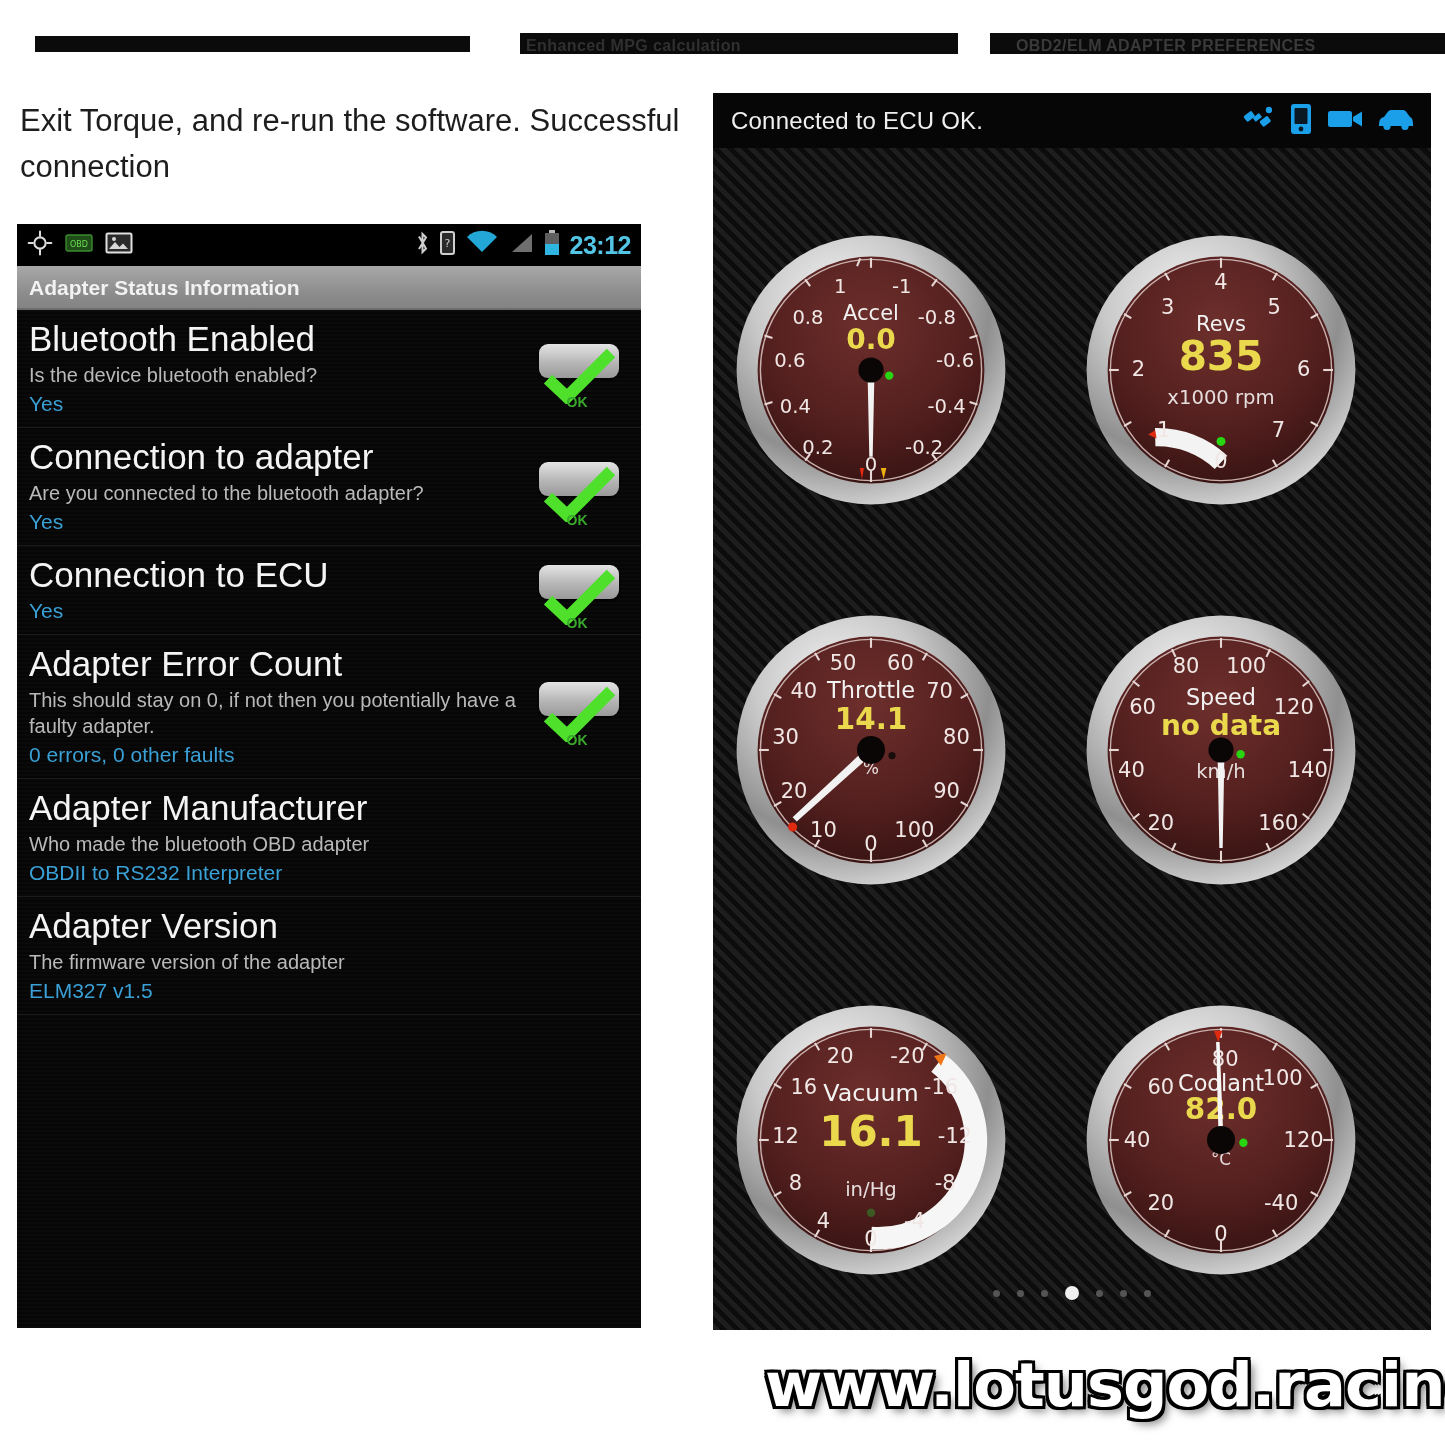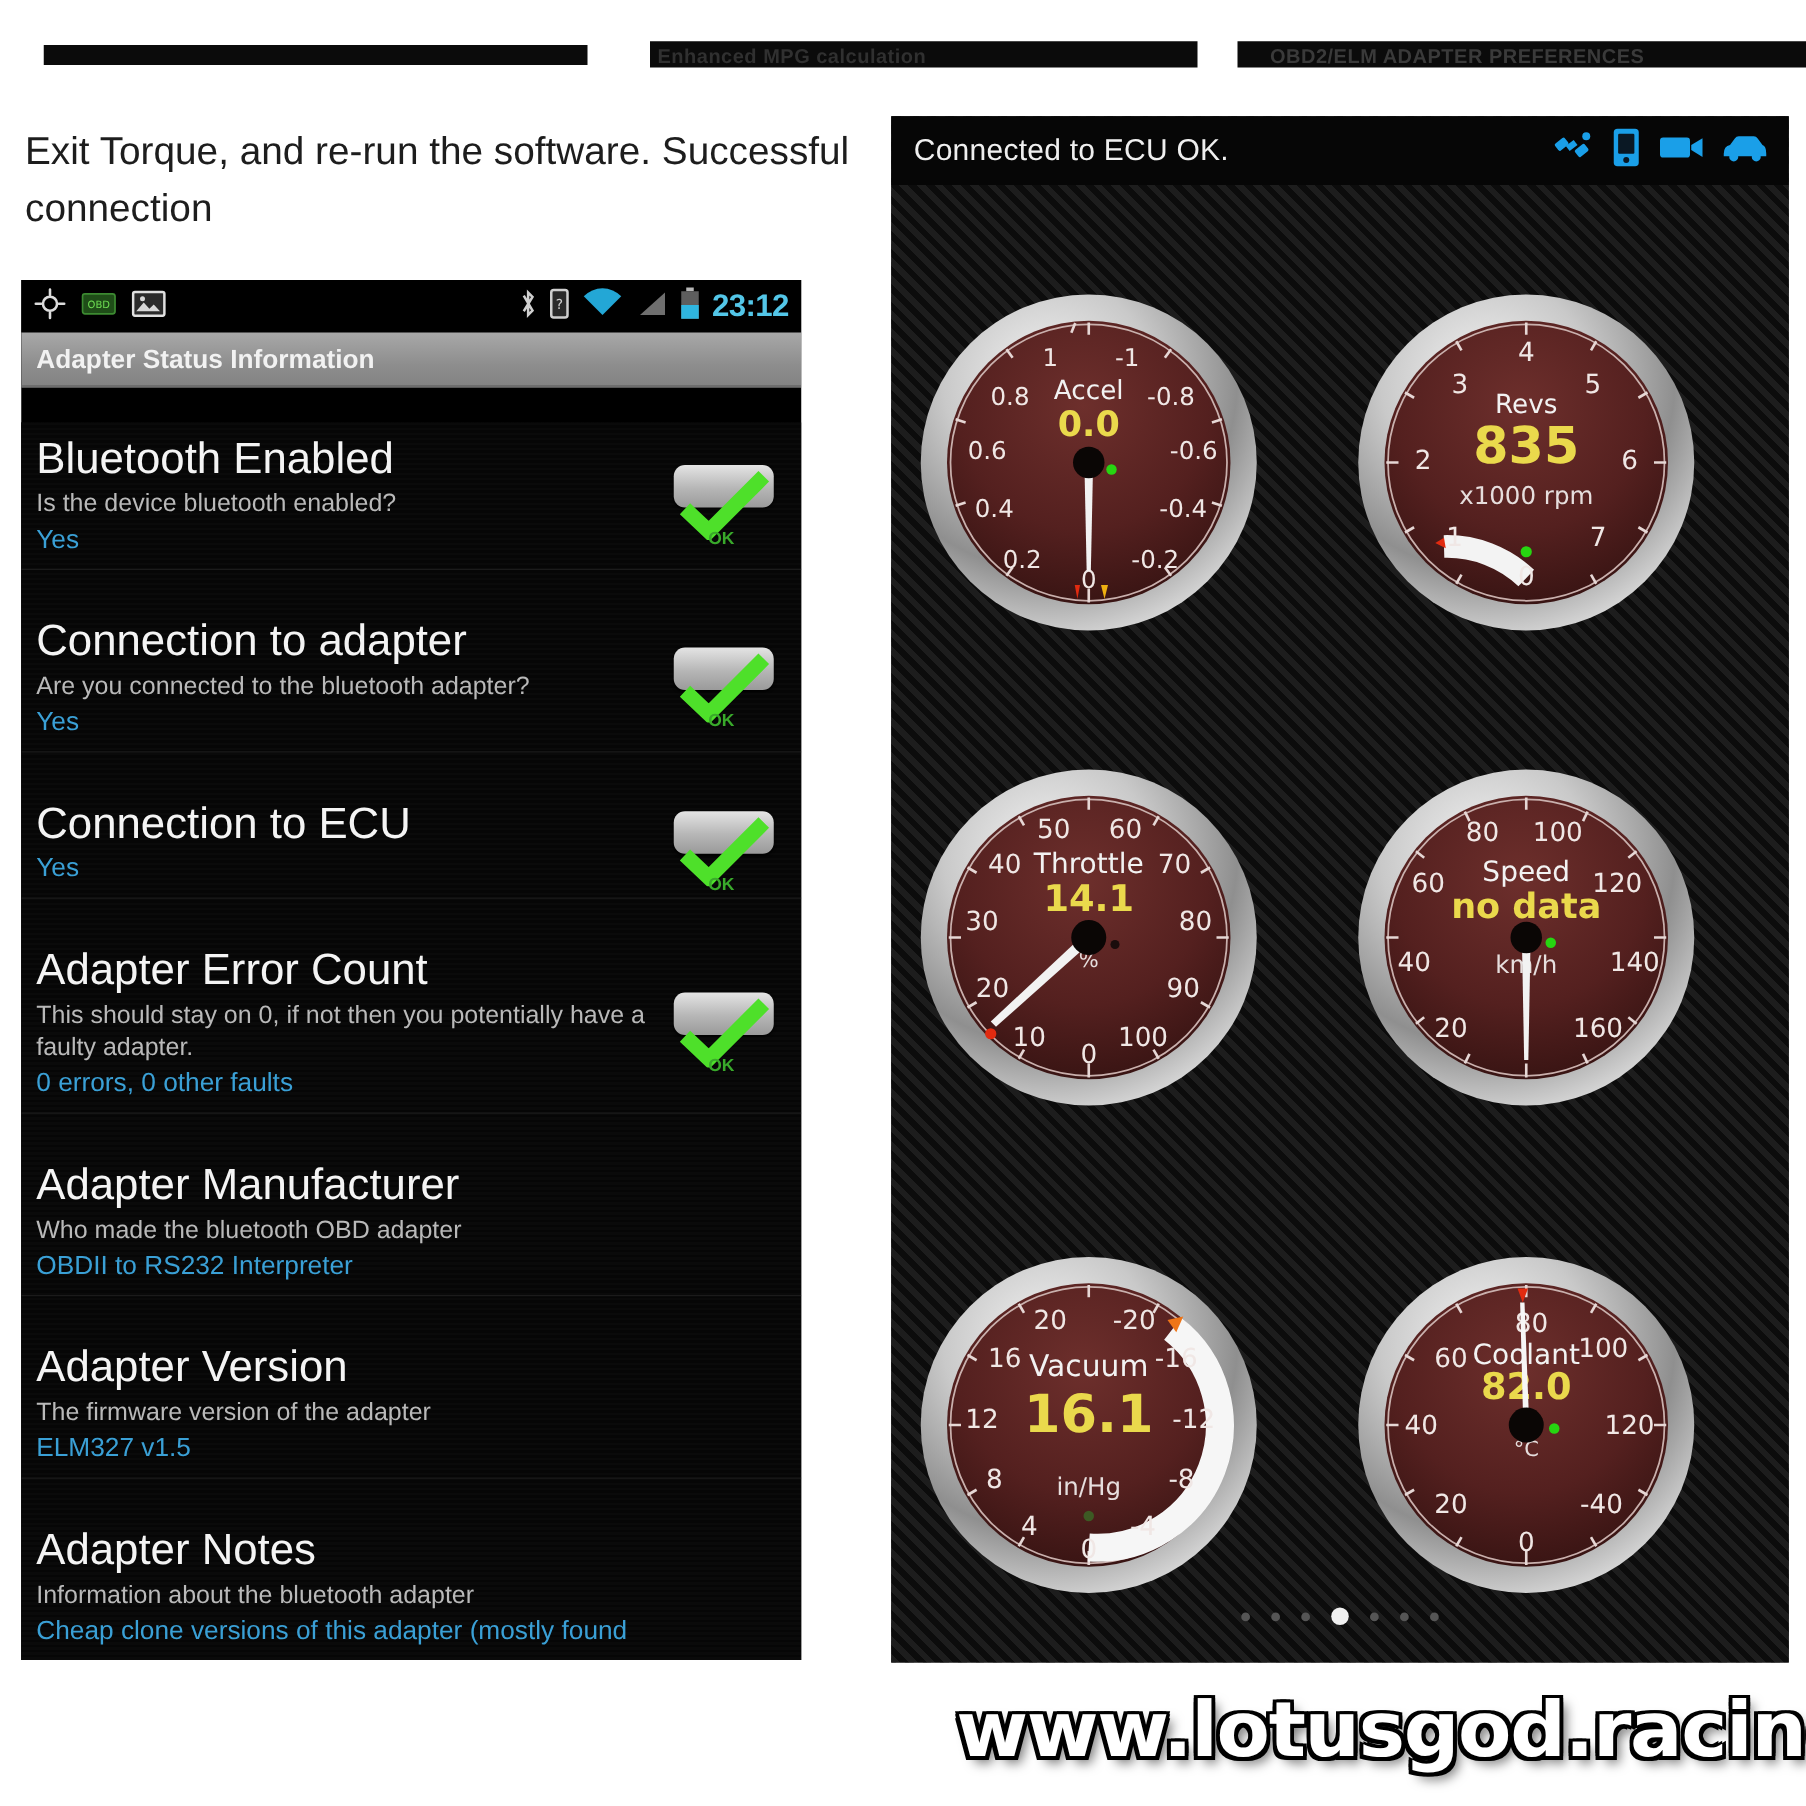--- a/index.html
+++ b/index.html
@@ -32,21 +32,21 @@
   .ic{display:inline-block;}
   .titlebar{height:44px;
             background:linear-gradient(#a8a8a8,#8d8d8d 60%,#828282);
             color:#f2f2f2;font-size:21px;font-weight:bold;
             display:flex;align-items:center;padding-left:12px;
             box-shadow:inset 0 -2px 0 #6d6d6d;}
   .list{background:
       repeating-linear-gradient(0deg,#0a0a0a 0 2px,#060606 2px 4px),
       repeating-linear-gradient(90deg,#0c0c0c 0 2px,#070707 2px 4px);
       background-color:#070707;height:1018px;position:relative;}
-  .row{position:relative;padding:8px 0 10px 12px;border-bottom:1px solid #1b1b1b;margin-top:28px;}
+  .row{position:relative;padding:8px 0 10px 12px;border-bottom:1px solid #1b1b1b;}
   .row .h{color:#f4f4f4;font-size:35px;line-height:41px;font-weight:normal;}
   .row .d{color:#b9b9b9;font-size:20px;line-height:26px;margin-top:3px;
           max-width:505px;}
   .row .v{color:#3aa0d6;font-size:21px;line-height:27px;margin-top:2px;}
   .okmark{position:absolute;right:18px;top:50%;transform:translateY(-36%);
           width:92px;height:86px;}
   .okbtn{position:absolute;left:8px;top:6px;width:80px;height:34px;border-radius:9px;
          background:linear-gradient(#e4e4e4,#b6b6b6 55%,#9a9a9a);
          box-shadow:0 1px 2px rgba(0,0,0,.8);}
   .oktick{position:absolute;left:10px;top:10px;}
@@ -213,25 +213,20 @@
       <div class="d">Who made the bluetooth OBD adapter</div>
       <div class="v">OBDII to RS232 Interpreter</div>
     </div>
 
     <div class="row">
       <div class="h">Adapter Version</div>
       <div class="d">The firmware version of the adapter</div>
       <div class="v">ELM327 v1.5</div>
     </div>
 
-    <div class="row">
-      <div class="h">Adapter Notes</div>
-      <div class="d">Information about the bluetooth adapter</div>
-      <div class="v">Cheap clone versions of this adapter (mostly found</div>
-    </div>
 
   </div>
 </div>
 
 <div class="torque">
 
   <div class="t-status">
     <div class="txt">Connected to ECU OK.</div>
     <div class="t-icons">
       <span class="ic">

